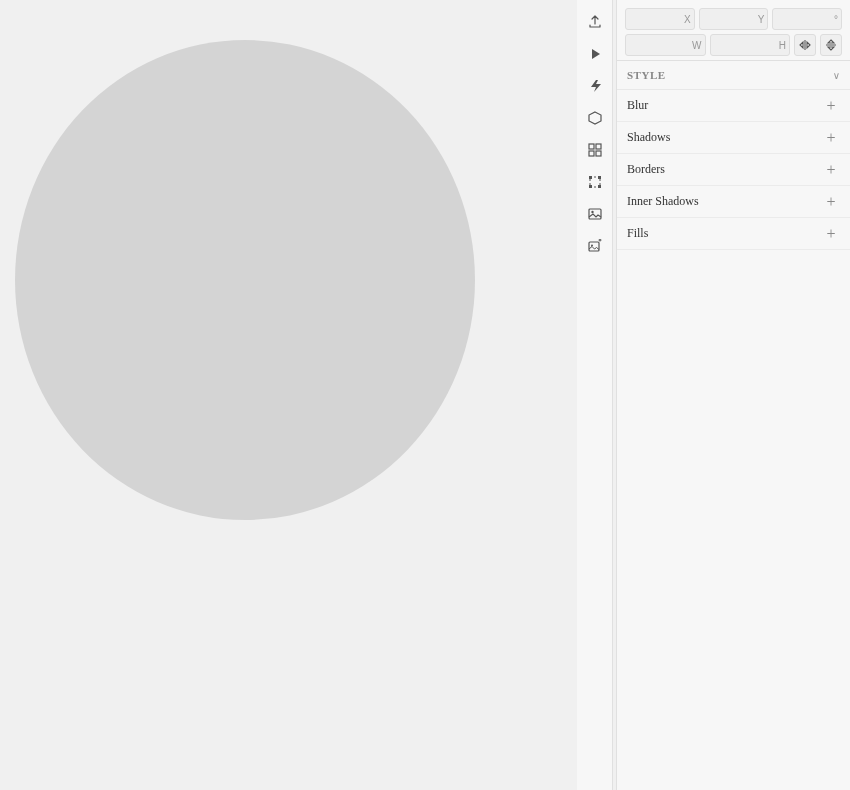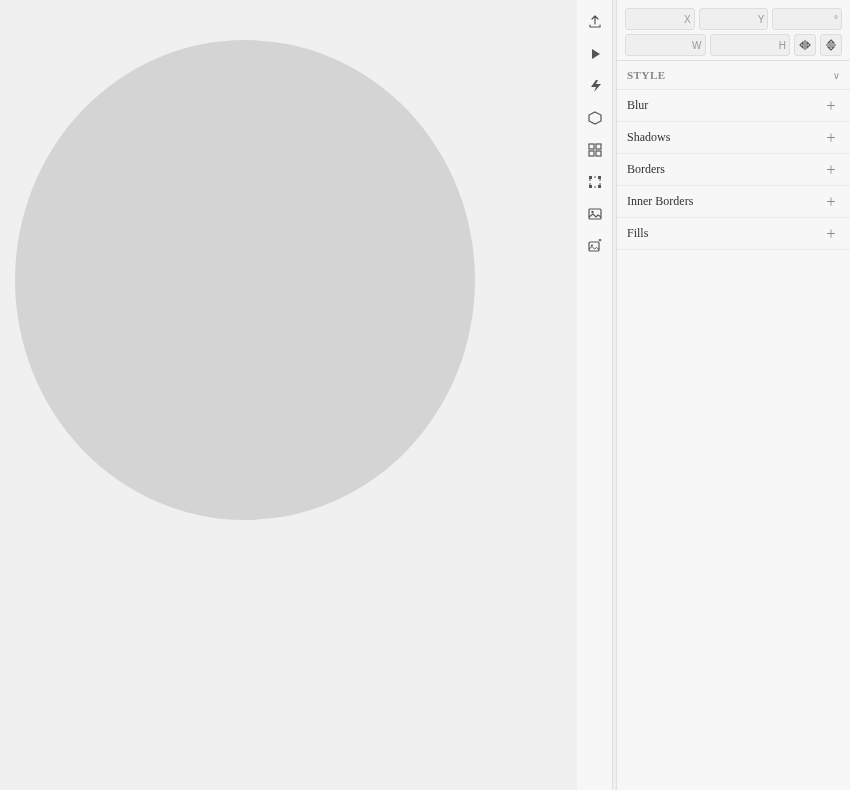--- a/index.html
+++ b/index.html
@@ -309,21 +309,21 @@
       <span class="style-row-label">Shadows</span>
       <div class="add-btn">+</div>
     </div>
 
     <div class="style-row">
       <span class="style-row-label">Borders</span>
       <div class="add-btn">+</div>
     </div>
 
     <div class="style-row">
-      <span class="style-row-label">Inner Borders</span>
+      <span class="style-row-label">Inner Shadows</span>
       <div class="add-btn">+</div>
     </div>
 
     <div class="style-row">
       <span class="style-row-label">Fills</span>
       <div class="add-btn">+</div>
     </div>
   </div>
 
 </div>

